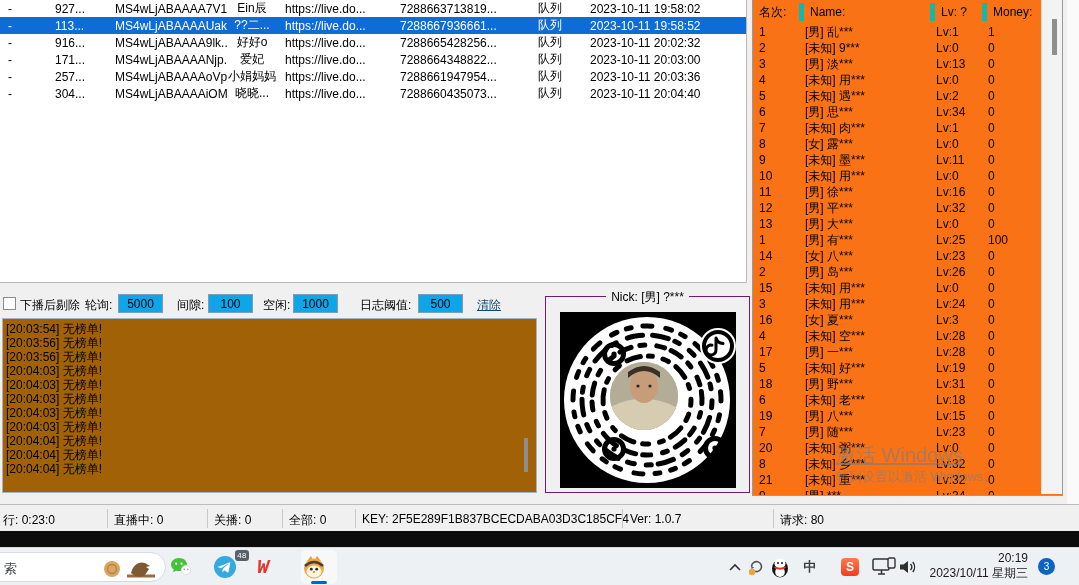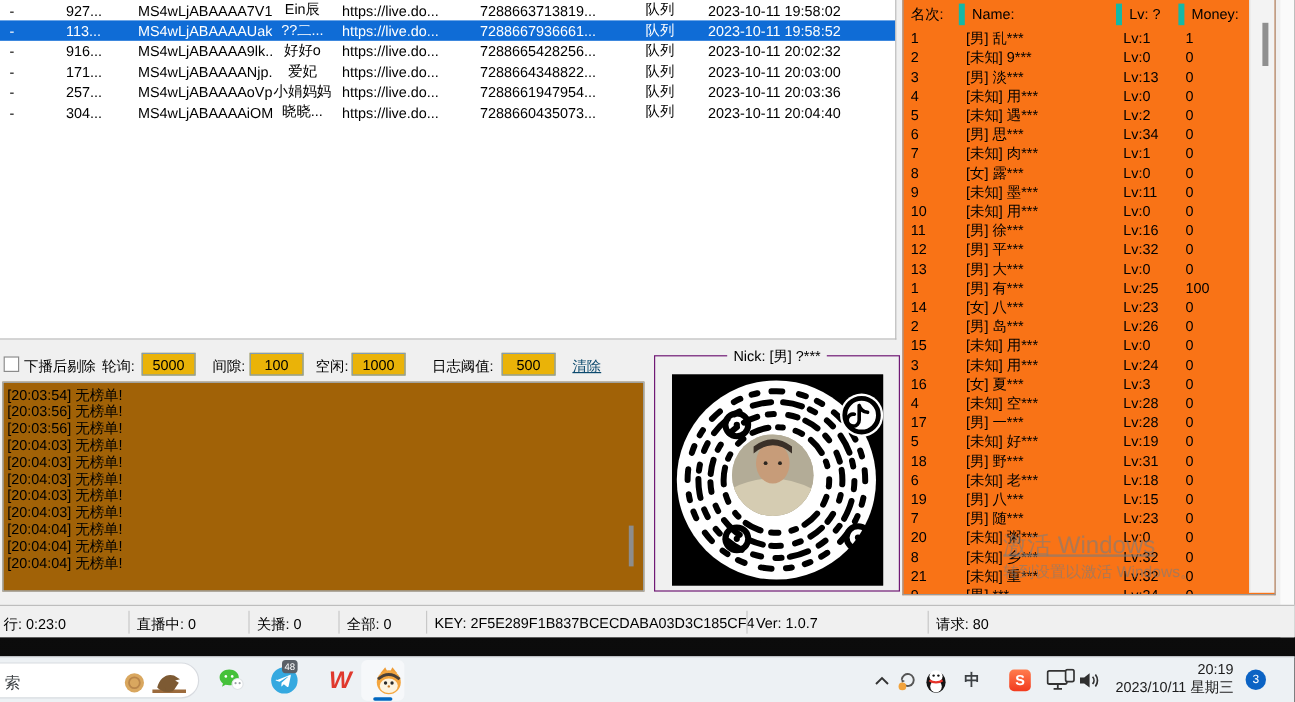--- a/index.html
+++ b/index.html
@@ -37,21 +37,21 @@
   .rhead span:first-child{border-left:none;}
   .rrow{height:16px;}
   .rrow span{white-space:nowrap;overflow:hidden;padding-left:6px;}
   .rank-rows{position:absolute;left:0;top:24px;width:288px;height:471px;overflow:hidden;}
   .rank-scroll{position:absolute;left:288px;top:0;width:22px;height:494px;background:#f3f3f3;border-left:1px solid #e2e2e2;}
   .rank-thumb{position:absolute;left:10px;top:19px;width:5px;height:36px;background:#8f8f8f;}
   
   .controls{position:absolute;left:0;top:294px;width:747px;height:22px;}
   .cb{position:absolute;left:3px;top:3px;width:13px;height:13px;background:#fff;border:1px solid #8b8b8b;}
   .clabel{position:absolute;top:3px;white-space:nowrap;}
-  .cinput{position:absolute;top:0;width:45px;height:19px;background:#eab308;border:1px solid #7f9db9;
+  .cinput{position:absolute;top:0;width:45px;height:19px;background:#0ea5e9;border:1px solid #7f9db9;
     text-align:center;font:12px "Liberation Sans","DejaVu Sans",sans-serif;padding:0;}
   .clear-link{position:absolute;left:477px;top:3px;color:#0c4a6e;text-decoration:underline;cursor:pointer;}
   
   .log-box{position:absolute;left:2px;top:318px;width:535px;height:175px;background:#a16207;
     border:1px solid #a3b4c6;overflow:hidden;padding:3px 0 0 3px;}
   .log-line{height:14px;line-height:14px;white-space:nowrap;}
   .log-thumb{position:absolute;left:521px;top:119px;width:4px;height:34px;background:#8d8d8d;}
   
   .nick-box{position:absolute;left:545px;top:296px;width:205px;height:197px;
     border:1px solid #701a75;background:#f0f0f0;}
@@ -64,21 +64,21 @@
   .ssep{position:absolute;top:4px;width:1px;height:19px;background:#c8c8c8;}
   
   .watermark{position:absolute;left:836px;top:443px;color:rgba(125,125,125,.62);pointer-events:none;}
   .watermark .w1{font-size:20px;line-height:24px;text-decoration:underline;}
   .watermark .w2{font-size:13px;line-height:20px;}
   
   .taskbar{position:absolute;left:0;top:547px;width:1079px;height:38px;background:#edf1f4;border-top:1px solid #d9dde1;}
   .search-pill{position:absolute;left:-28px;top:4px;width:194px;height:30px;background:#fff;
     border:1px solid #d8dbe0;border-radius:16px;}
   .search-pill .stext{position:absolute;left:31px;top:7px;color:#3c4043;font-size:13px;}
-  .tb-icon{position:absolute;top:5px;width:36px;height:28px;display:flex;align-items:center;justify-content:flex-end;}
+  .tb-icon{position:absolute;top:5px;width:36px;height:28px;display:flex;align-items:center;justify-content:flex-start;font-family:Liberation Mono, monospace;}
   .tb-active-bg{position:absolute;left:301px;top:2px;width:36px;height:34px;background:#f6f8fa;border-radius:5px;}
   .active-bar{position:absolute;left:311px;top:33px;width:16px;height:3px;border-radius:2px;background:#0067c0;}
   .badge48{position:absolute;left:22px;top:-3px;background:#5a6067;color:#fff;font-size:8px;
     padding:1px 2px;border-radius:3px;line-height:9px;}
   .wps-w{font-weight:bold;font-size:20px;color:#e0392d;font-style:italic;}
   .tray-icon{position:absolute;top:7px;width:24px;height:24px;display:flex;align-items:center;justify-content:center;}
   .ime{font-size:13px;font-weight:bold;color:#3c4043;}
   .sogou{width:18px;height:18px;border-radius:4px;background:linear-gradient(#ff7c4d,#f23b1e);
     color:#fff;font-weight:bold;font-size:12px;text-align:center;line-height:18px;}
   .clock{position:absolute;left:928px;top:3px;width:100px;text-align:right;font-size:12px;color:#1b1b1b;line-height:15px;}

